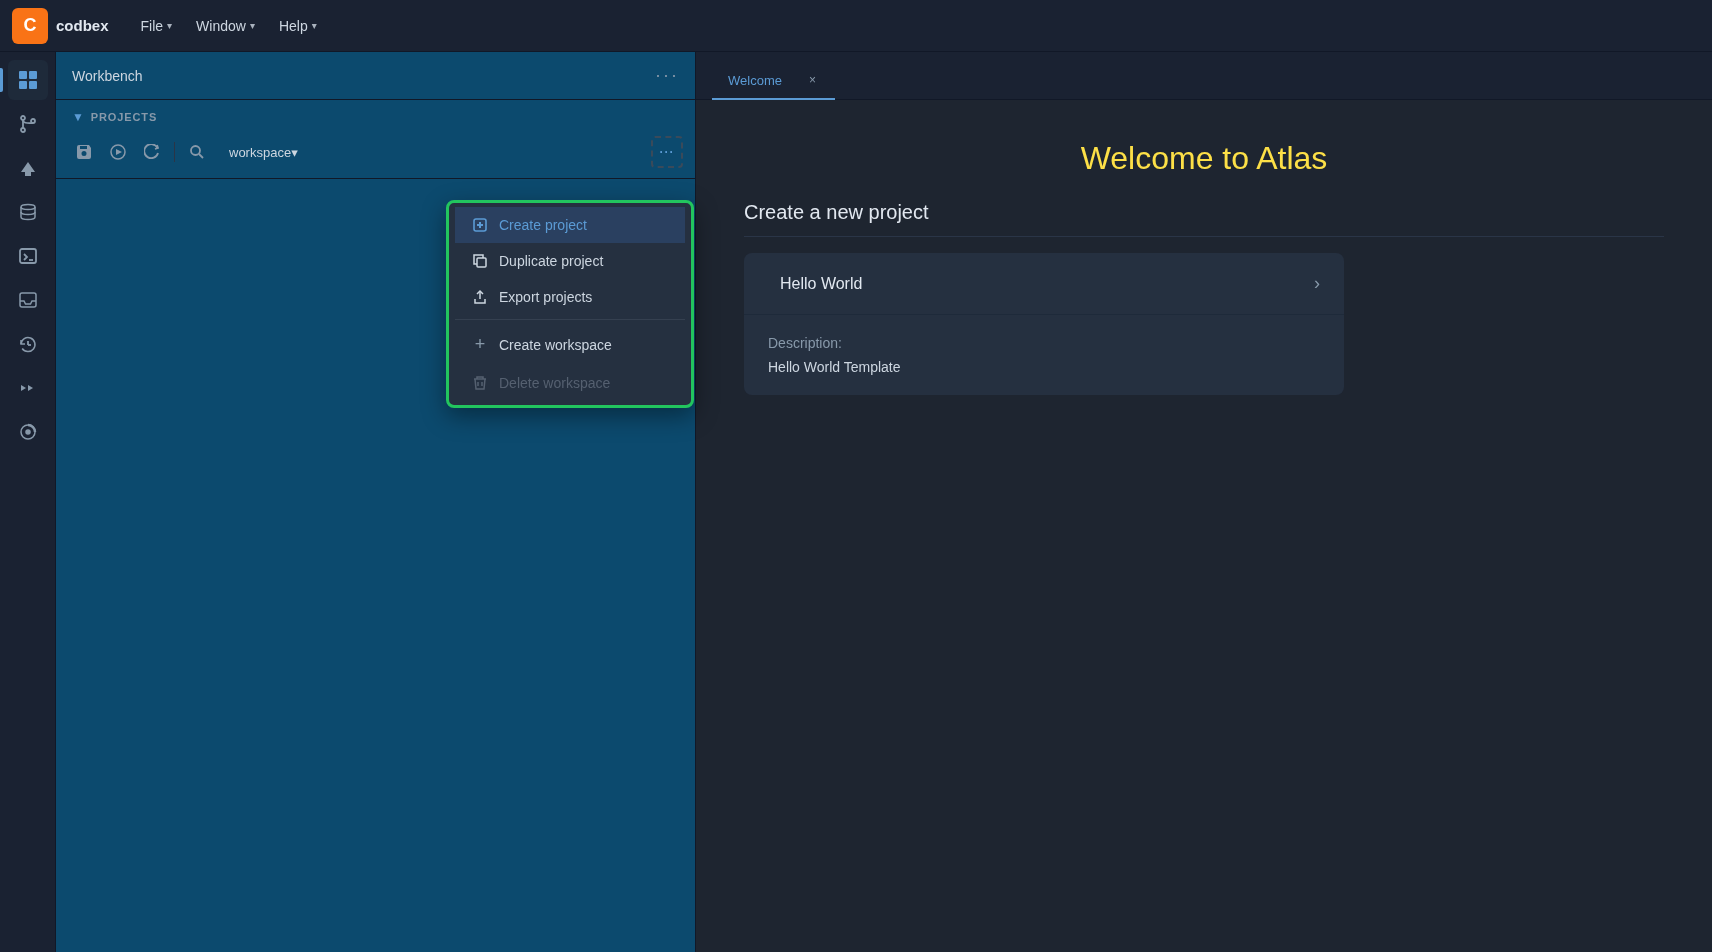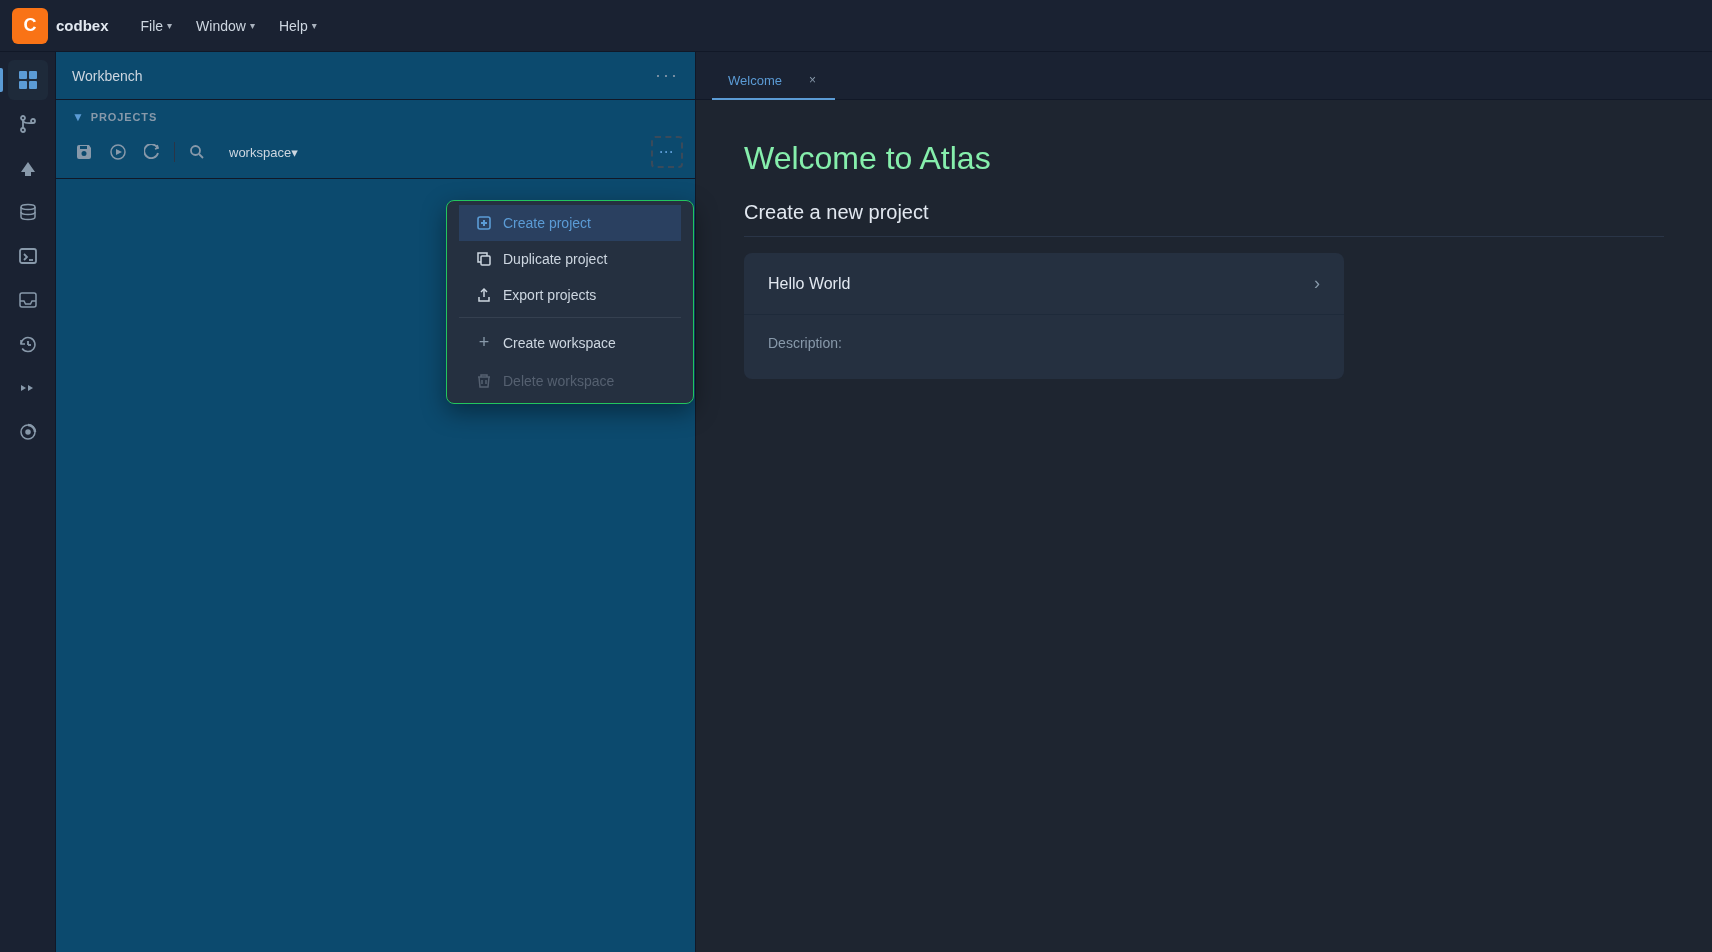--- a/index.html
+++ b/index.html
@@ -204,23 +204,23 @@
       margin-left: auto;
       background: transparent;
     }
 
     
     .dropdown-menu {
       position: absolute;
       top: 148px;
       left: 390px;
       background: #253040;
-      border: 1px solid #22c55e;
+      border: 3px solid #22c55e;
       border-radius: 8px;
-      padding: 4px 12px;
+      padding: 4px 6px;
       width: 248px;
       z-index: 100;
       box-shadow: 0 8px 24px rgba(0,0,0,0.4);
     }
     .dropdown-item {
       display: flex;
       align-items: center;
       gap: 10px;
       padding: 10px 16px;
       cursor: pointer;
@@ -290,22 +290,23 @@
     }
 
     .welcome-content {
       padding: 40px 48px;
       overflow-y: auto;
       flex: 1;
     }
     .welcome-title {
       font-size: 32px;
       font-weight: 400;
-      color: #86efac;
+      color: #fde047;
       margin-bottom: 24px;
+      text-align: center;
     }
     .welcome-desc {
       font-size: 14px;
       color: #8899aa;
       line-height: 1.6;
       max-width: 680px;
       margin-bottom: 36px;
     }
     .welcome-desc a {
       color: #5b9bd5;
@@ -329,20 +330,21 @@
       display: flex;
       align-items: center;
       justify-content: space-between;
       padding: 20px 24px;
       border-bottom: 1px solid #1e2a3a;
       cursor: pointer;
     }
     .project-card-title {
       font-size: 16px;
       color: #e2e8f0;
+      margin-left: 12px;
     }
     .project-card-chevron {
       color: #8899aa;
       font-size: 18px;
     }
     .project-card-body {
       padding: 20px 24px;
     }
     .project-card-desc-label {
       font-size: 14px;
@@ -550,18 +552,19 @@
 
       <h2 class="create-project-title">Create a new project</h2>
 
       <div class="project-card">
         <div class="project-card-header">
           <span class="project-card-title">Hello World</span>
           <span class="project-card-chevron">›</span>
         </div>
         <div class="project-card-body">
           <div class="project-card-desc-label">Description:</div>
+          <div class="project-card-desc-value">Hello World Template</div>
         </div>
       </div>
     </div>
   </div>
 
 </div>
 
 </body></html>

